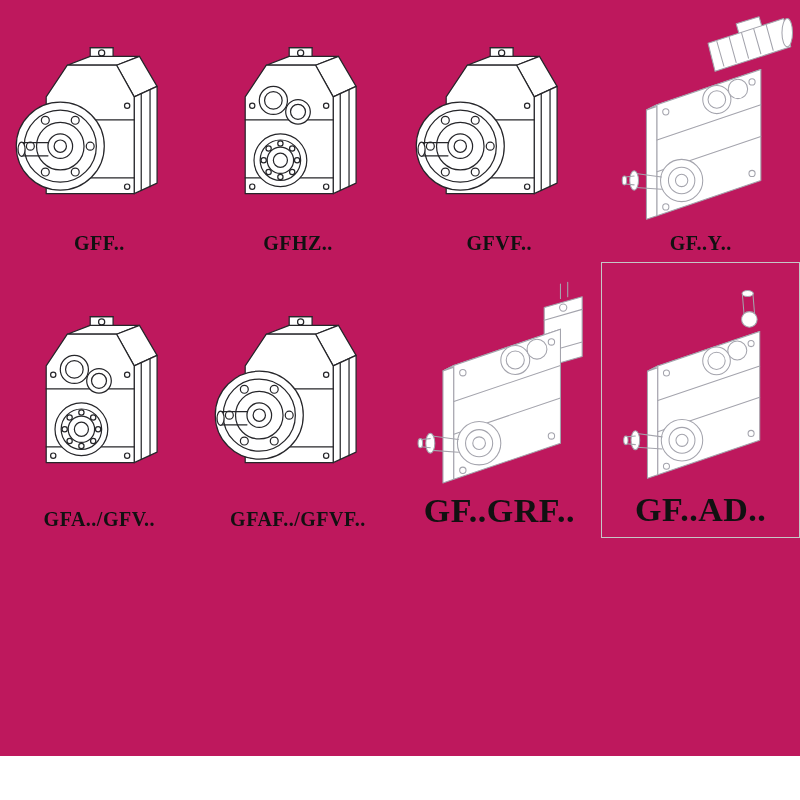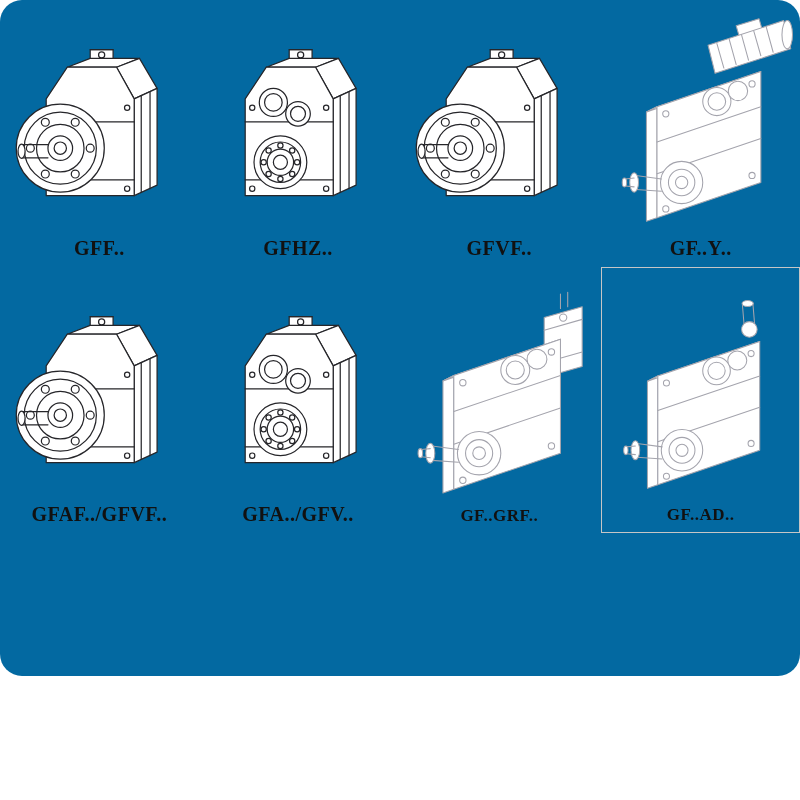--- a/index.html
+++ b/index.html
@@ -1,19 +1,18 @@
 <!DOCTYPE html>
 <html><head>
 <meta charset="utf-8">
 <style>
   html,body { margin:0; padding:0; background:#ffffff; }
   .page {
-    width:800px; height:676px; background:#0369a1; overflow:hidden;
+    width:800px; height:756px; background:#be185d; overflow:hidden;
     font-family:"Liberation Serif", serif;
-    border-radius:22px;
   }
   .grid {
     display:grid;
     grid-template-columns:repeat(4,1fr);
     grid-template-rows:repeat(3,1fr);
     width:800px; height:800px;
   }
   .cell {
     margin:0; display:flex; flex-direction:column;
     align-items:center; justify-content:flex-end;
@@ -24,21 +23,21 @@
     flex:1 1 auto; display:flex; align-items:center; justify-content:center;
     width:100%;
   }
   .drawing svg { display:block; }
   .ink { color:#26262a; }
   .lt  { color:#a4a4ad; }
   figcaption {
     font-weight:700; font-size:20px; letter-spacing:0.5px;
     color:#111; text-align:center; line-height:1.1; white-space:nowrap;
   }
-  figcaption.cap-lg { font-size:17px; }
+  figcaption.cap-lg { font-size:34px; }
   .defs-holder { position:absolute; width:0; height:0; overflow:hidden; }
 </style>
 </head>
 <body>
 
 <svg class="defs-holder" aria-hidden="true">
   <defs>
 
     <g id="gb-housing" stroke="currentColor" stroke-width="1.4" fill="none" stroke-linejoin="round" stroke-linecap="round">
       <path d="M90,60 L90,40 L116,40 L116,60" fill="#fff"></path>
@@ -212,33 +211,33 @@
         <svg class="lt" width="194" height="220" viewBox="0 0 220 250">
           <use href="#gb-angled-motor"></use>
         </svg>
       </div>
       <figcaption>GF..Y..</figcaption>
     </figure>
 
     <figure class="cell">
       <div class="drawing">
         <svg class="ink" width="176" height="212" viewBox="0 0 200 240">
+          <use href="#gb-bores"></use>
+        </svg>
+      </div>
+      <figcaption>GFA../GFV..</figcaption>
+    </figure>
+
+    <figure class="cell">
+      <div class="drawing">
+        <svg class="ink" width="176" height="212" viewBox="0 0 200 240">
           <use href="#gb-flange"></use>
         </svg>
       </div>
       <figcaption>GFAF../GFVF..</figcaption>
-    </figure>
-
-    <figure class="cell">
-      <div class="drawing">
-        <svg class="ink" width="176" height="212" viewBox="0 0 200 240">
-          <use href="#gb-bores"></use>
-        </svg>
-      </div>
-      <figcaption>GFA../GFV..</figcaption>
     </figure>
 
     <figure class="cell">
       <div class="drawing">
         <svg class="lt" width="200" height="226" viewBox="0 0 220 250">
           <use href="#gb-angled-block"></use>
         </svg>
       </div>
       <figcaption class="cap-lg">GF..GRF..</figcaption>
     </figure>

